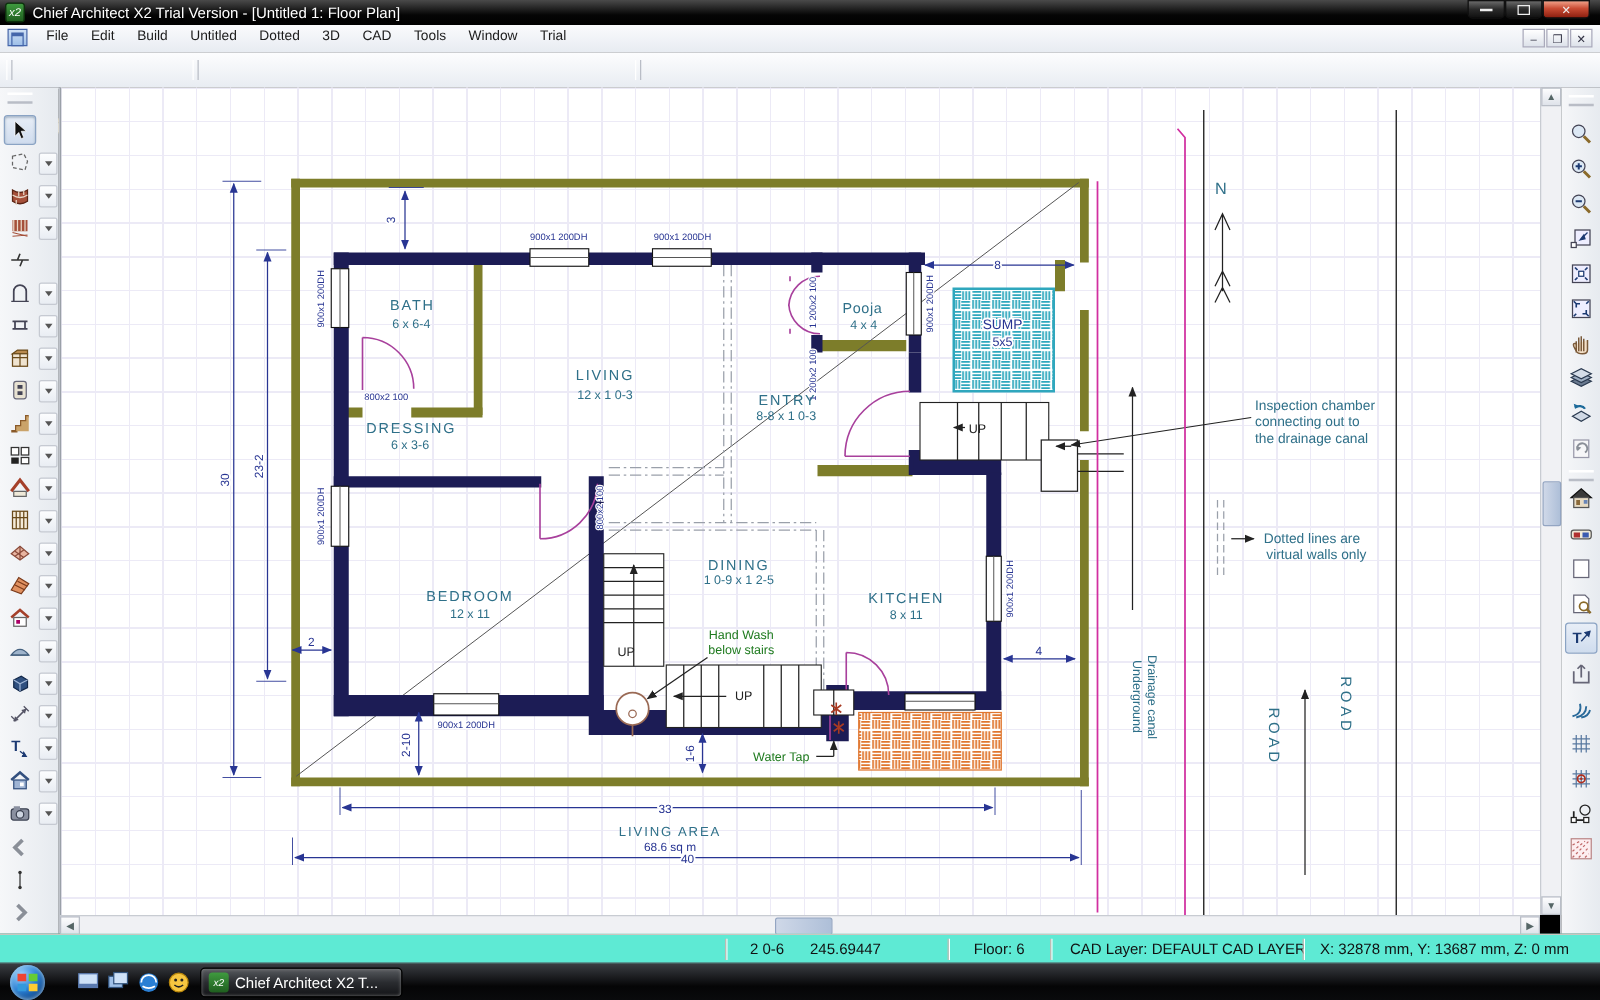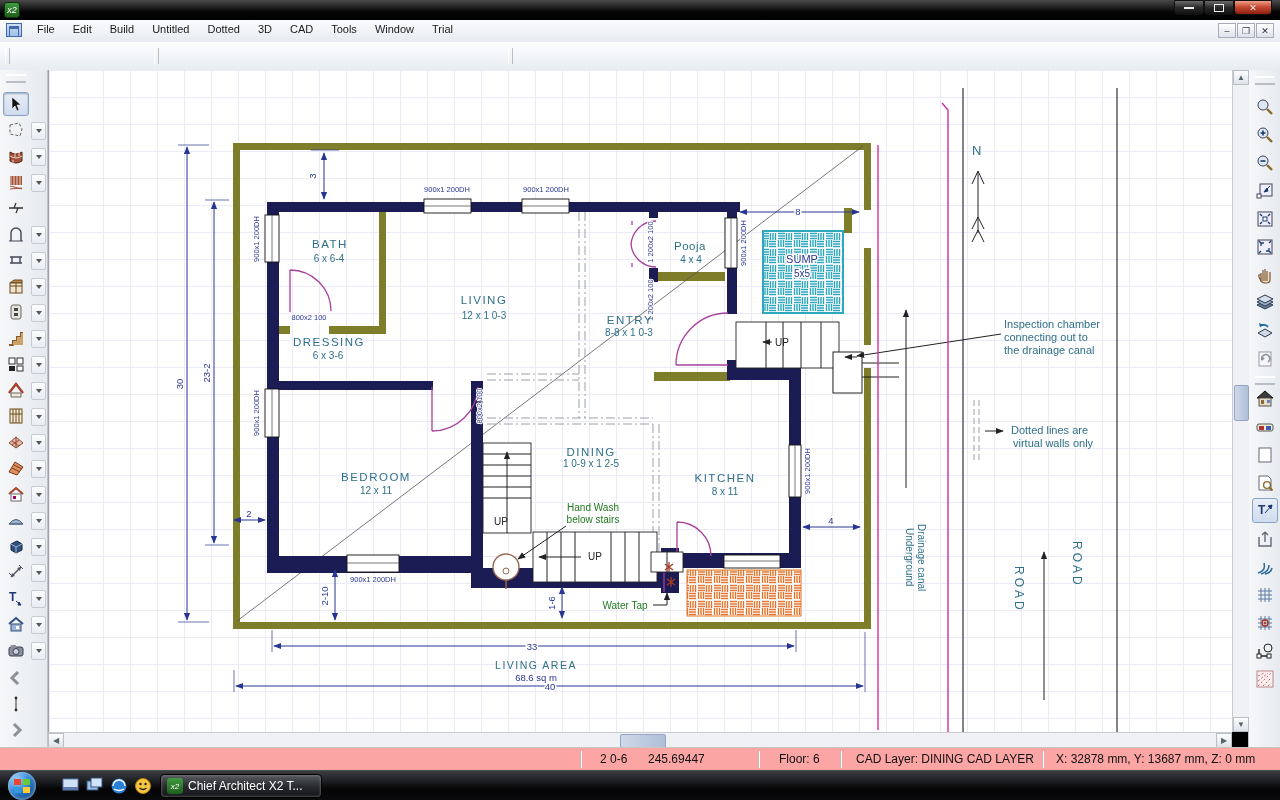--- a/index.html
+++ b/index.html
@@ -62,21 +62,21 @@
                      repeating-linear-gradient(90deg,#eceaf6 0 1px,transparent 1px 27px);
     border-left:1px solid #9aa0a8;box-sizing:border-box}
   
   .sb{position:absolute;background:#f0f1f4}
   #vsb{left:1232px;top:70px;width:16px;height:662px;border-left:1px solid #c8ccd2}
   #hsb{left:48px;top:732px;width:1184px;height:15px;border-top:1px solid #c8ccd2}
   .sbbtn{position:absolute;width:16px;height:15px;background:linear-gradient(#fdfdfe,#dfe3ea);border:1px solid #b9bec7;
     box-sizing:border-box;display:flex;align-items:center;justify-content:center;font-size:8px;color:#566}
   .thumb{position:absolute;background:linear-gradient(90deg,#cfd8e8,#aebfd8);border:1px solid #93a5c2;border-radius:2px}
   
-  #statusbar{position:absolute;left:0;top:747px;width:1280px;height:23px;background:#fca5a5;border-top:1px solid #c9c7c0;
+  #statusbar{position:absolute;left:0;top:747px;width:1280px;height:23px;background:#5eead4;border-top:1px solid #c9c7c0;
     font-size:12px;color:#111}
   .ssep{position:absolute;top:3px;height:17px;width:1px;background:#bdbbb3;box-shadow:1px 0 0 #fff}
   #statusbar span{position:absolute;top:4px;white-space:nowrap}
   
   #taskbar{position:absolute;left:0;top:770px;width:1280px;height:30px;
     background:linear-gradient(#3a3d42 0%,#17181b 40%,#050506 60%,#0a0b0d 100%);border-top:1px solid #4a4d52}
   #orb{position:absolute;left:8px;top:1px;width:28px;height:28px;border-radius:50%;
     background:radial-gradient(circle at 9px 8px,#9fd4ff,#2a7fd4 45%,#0b3d7e 80%);box-shadow:inset 0 0 4px #bde}
   #orb .pane{position:absolute;width:7px;height:6px}
   .qlico{position:absolute;top:6px;width:18px;height:18px}
@@ -87,20 +87,21 @@
     color:#fff;font-size:8px;font-style:italic;display:flex;align-items:center;justify-content:center;flex:0 0 16px}
   #tray{position:absolute;right:6px;top:0;height:30px;display:flex;align-items:center;gap:7px;color:#fff}
   #clock{font-size:12px;color:#fff;text-shadow:0 1px 1px #000}
   .trayico{width:16px;height:16px}
 </style>
 </head>
 <body>
 
 <div id="titlebar">
   <div class="appico">x2</div>
+  <div class="ttl">Chief Architect X2 Trial Version - [Untitled 1: Floor Plan]</div>
   <div class="winbtn" id="btn-min">
       <i></i>
     </div>
   <div class="winbtn" id="btn-max">
       <i></i>
     </div>
   <div class="winbtn" id="btn-close">✕</div>
 </div>
 
 <div id="menubar">
@@ -934,21 +935,21 @@
   <div class="sbbtn" style="right:0;height:15px">▶</div>
 </div>
 
 <div id="statusbar">
   <div class="ssep" style="left:580px"></div>
   <span style="left:600px">2 0-6</span>
   <span style="left:648px">245.69447</span>
   <div class="ssep" style="left:758px"></div>
   <span style="left:779px">Floor: 6</span>
   <div class="ssep" style="left:840px"></div>
-  <span style="left:856px">CAD Layer:  DINING CAD LAYER</span>
+  <span style="left:856px">CAD Layer:  DEFAULT CAD LAYER</span>
   <div class="ssep" style="left:1042px"></div>
   <span style="left:1056px">X: 32878 mm, Y: 13687 mm, Z: 0 mm</span>
 </div>
 
 <div id="taskbar">
   <div id="orb">
     <span class="pane" style="left:6px;top:7px;background:#e43"></span>
     <span class="pane" style="left:15px;top:7px;background:#6c3"></span>
     <span class="pane" style="left:6px;top:15px;background:#39d"></span>
     <span class="pane" style="left:15px;top:15px;background:#fc3"></span>

